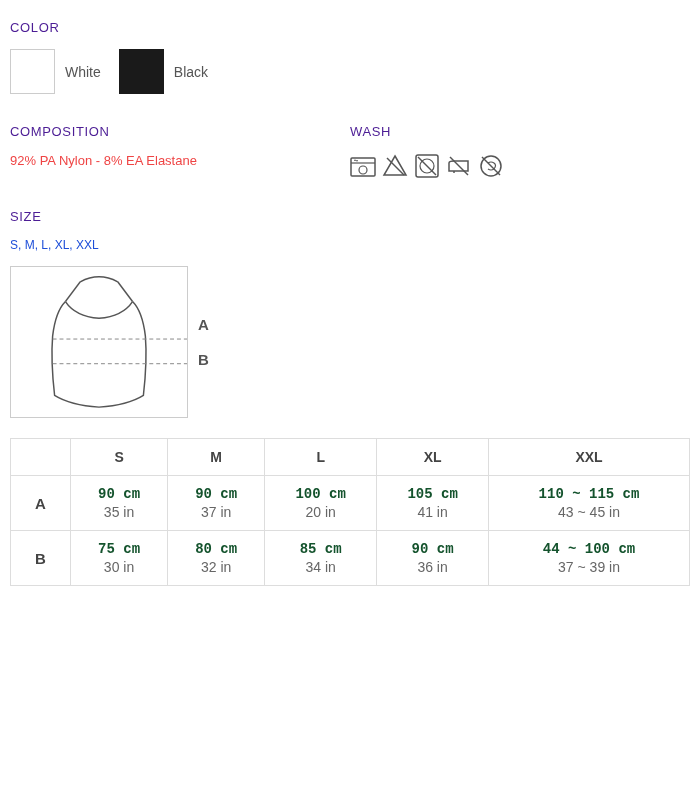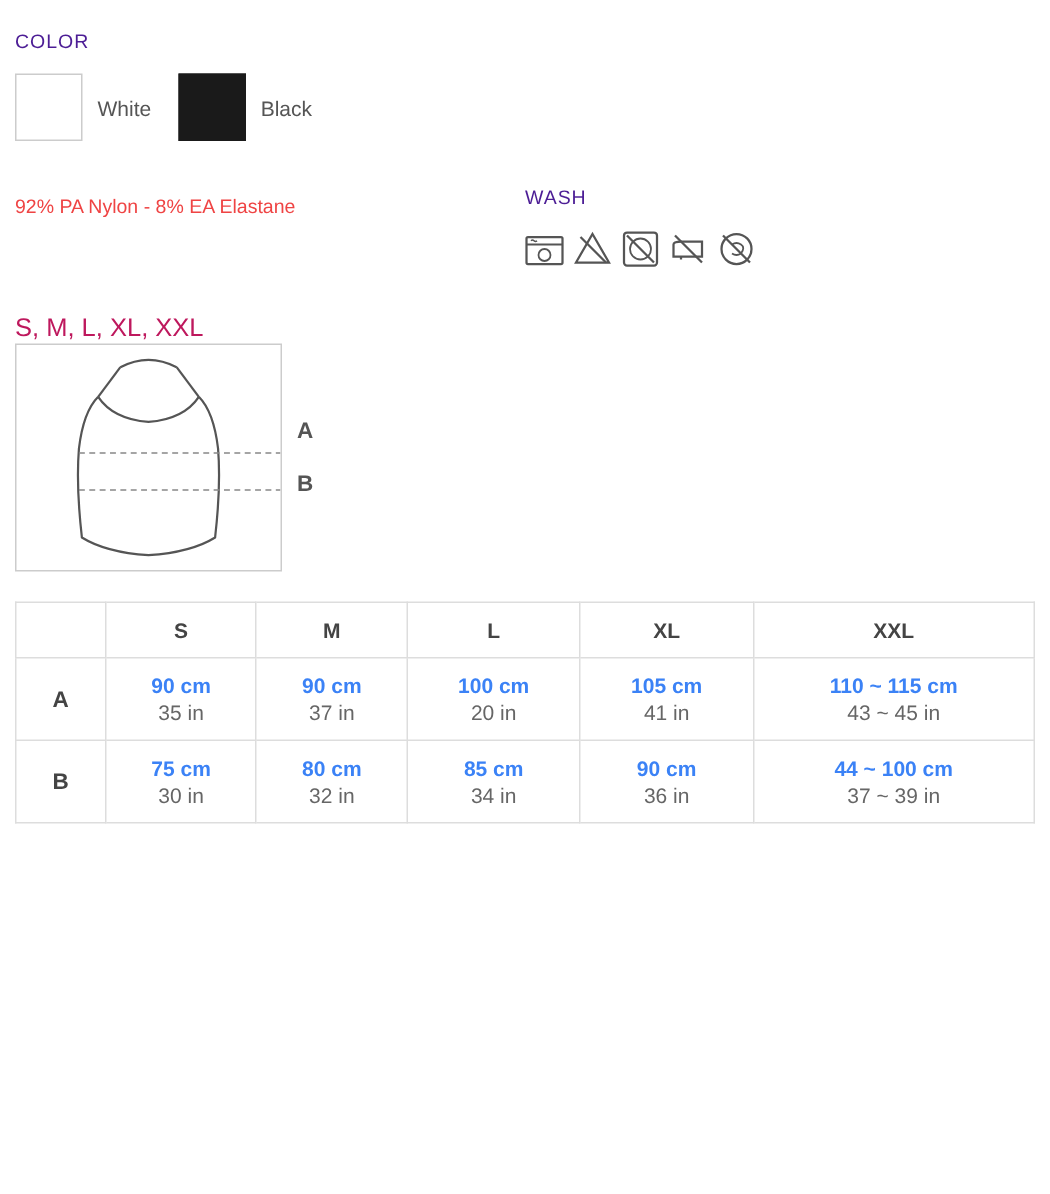--- a/index.html
+++ b/index.html
@@ -42,21 +42,21 @@
       height: 26px;
       display: inline-flex;
       align-items: center;
       justify-content: center;
       font-size: 18px;
       color: #555;
     }
 
     
     .size-section { margin-bottom: 20px; }
-    .size-list { font-size: 17px; color: #be185d; margin-bottom: 0; }
+    .size-list { font-size: 12px; color: #1d4ed8; margin-bottom: 14px; }
 
     
     .diagram-wrapper { display: flex; align-items: center; margin-bottom: 20px; }
     .diagram-box {
       width: 178px;
       height: 152px;
       border: 1px solid #ccc;
       position: relative;
       overflow: hidden;
     }
@@ -76,21 +76,21 @@
       font-weight: bold;
       color: #444;
       background: #fff;
     }
     .size-table tbody td:first-child {
       font-weight: bold;
       font-size: 15px;
       color: #444;
       background: #fff;
     }
-    .cell-cm { font-weight: bold; font-size: 14px; color: #3b82f6; display: block; }
+    .cell-cm { font-weight: bold; font-size: 14px; color: #14532d; display: block; font-family: Liberation Mono, monospace; }
     .cell-in { font-size: 14px; color: #666; display: block; margin-top: 2px; }
   </style>
 </head>
 <body>
 
 <div class="color-section">
   <div class="section-title">COLOR</div>
   <div class="color-swatches">
 
     <div class="color-item">
@@ -101,20 +101,21 @@
     <div class="color-item">
       <div class="color-swatch" style="background:#1a1a1a; border:1px solid #1a1a1a;"></div>
       <span class="color-label">Black</span>
     </div>
 
   </div>
 </div>
 
 <div class="comp-wash-row">
   <div class="composition">
+    <div class="section-title">COMPOSITION</div>
     <div class="comp-text">92% PA Nylon  - 8% EA Elastane</div>
   </div>
   <div class="wash">
     <div class="section-title">WASH</div>
     <div class="wash-icons">
 
       <span class="wash-icon">
         <svg width="26" height="26" viewBox="0 0 26 26" fill="none" xmlns="http://www.w3.org/2000/svg">
           <rect x="1" y="5" width="24" height="18" rx="1" stroke="#555" stroke-width="1.5" fill="none"></rect>
           <path d="M1 10 H25" stroke="#555" stroke-width="1.2"></path>
@@ -151,20 +152,21 @@
           <circle cx="13" cy="13" r="10" stroke="#555" stroke-width="1.5" fill="none"></circle>
           <path d="M10 10 Q13 8 16 10 Q19 12 16 16 Q13 18 10 16" stroke="#555" stroke-width="1.2" fill="none"></path>
           <line x1="4" y1="4" x2="22" y2="22" stroke="#555" stroke-width="1.5"></line>
         </svg>
       </span>
     </div>
   </div>
 </div>
 
 <div class="size-section">
+  <div class="section-title">SIZE</div>
   <div class="size-list">S, M, L, XL, XXL</div>
 
   <div class="diagram-wrapper">
     <div class="diagram-box">
       <svg class="garment-svg" viewBox="0 0 178 152" fill="none" xmlns="http://www.w3.org/2000/svg">
 
         <path d="M70 15 Q89 5 108 15" stroke="#555" stroke-width="1.5" fill="none"></path>
 
         <line x1="70" y1="15" x2="55" y2="35" stroke="#555" stroke-width="1.5"></line>
 

